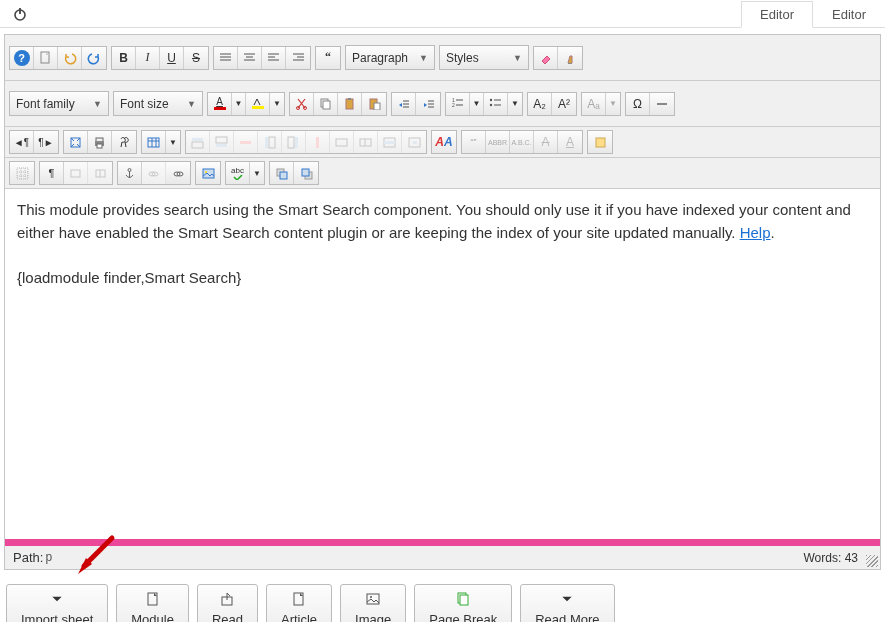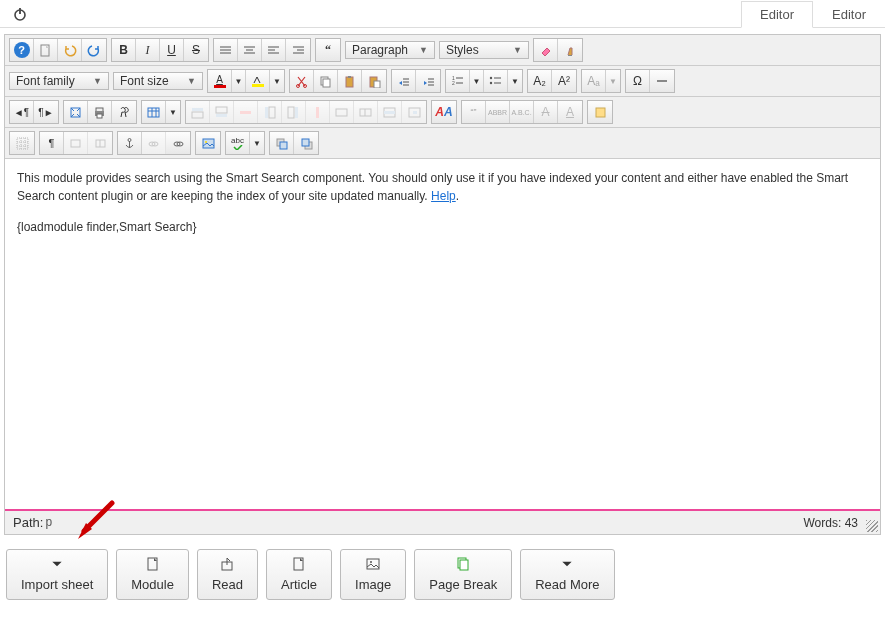--- a/index.html
+++ b/index.html
@@ -7,26 +7,26 @@
 .top-bar { display: flex; align-items: center; height: 28px; border-bottom: 1px solid #ddd; }
 .power-btn { width: 40px; height: 40px; display: flex; align-items: center; justify-content: center; font-size: 18px; color: #444; cursor: default; }
 .tabs { margin-left: auto; display: flex; height: 100%; }
 .tab { padding: 0 18px; display: flex; align-items: center; color: #555; cursor: pointer; border: 1px solid transparent; border-bottom: none; }
 .tab.active { border: 1px solid #ddd; border-bottom: 1px solid #fff; background: #fff; position: relative; top: 1px; }
 .editor-wrap { border: 1px solid #c5c5c5; margin: 6px 4px 0 4px; }
 .toolbar-row { display: flex; flex-wrap: nowrap; align-items: center; background: #f0f0f0; border-bottom: 1px solid #ccc; padding: 2px; }
 .tb-group { display: flex; border: 1px solid #bbb; margin: 1px 2px; background: #f8f8f8; }
 .tb-btn { width: 24px; height: 22px; display: flex; align-items: center; justify-content: center; border-right: 1px solid #d0d0d0; font-size: 12px; color: #333; cursor: pointer; background: linear-gradient(#fdfdfd,#e8e8e8); }
 .tb-btn:last-child { border-right: none; }
-.tb-select { height: 18px; border: 1px solid #bbb; margin: 1px 2px; background: linear-gradient(#fdfdfd,#e8e8e8); display: flex; align-items: center; padding: 0 6px; font-size: 12px; cursor: pointer; }
+.tb-select { height: 25px; border: 1px solid #bbb; margin: 8px 2px; background: linear-gradient(#fdfdfd,#e8e8e8); display: flex; align-items: center; padding: 0 6px; font-size: 12px; cursor: pointer; }
 .tb-select .arrow { margin-left: auto; padding-left: 6px; font-size: 9px; color: #666; }
 .tb-help { background: #2a7ad2; color: #fff; border-radius: 50%; width: 16px; height: 16px; font-size: 11px; font-weight: bold; display: inline-flex; align-items: center; justify-content: center; }
-.content-area { min-height: 350px; padding: 10px 12px; font-size: 12px; line-height: 1.5; }
+.content-area { min-height: 350px; padding: 10px 12px; font-size: 15px; line-height: 1.5; }
 .content-area a { color: #1a6fd4; }
-.status-bar { display: flex; align-items: flex-end; background: #f0f0f0; border-top: 2px solid #ec4899; padding: 4px 8px; font-size: 13px; position: relative; }
+.status-bar { display: flex; align-items: flex-end; background: #f0f0f0; border-top: 7px solid #ec4899; padding: 4px 8px; font-size: 13px; position: relative; }
 .status-bar .words { margin-left: auto; font-size: 12px; padding-right: 14px; }
 .resize-grip { position: absolute; right: 2px; bottom: 2px; width: 12px; height: 12px; background: repeating-linear-gradient(135deg, #999, #999 1px, transparent 1px, transparent 3px); }
 .bottom-buttons { display: flex; gap: 8px; padding: 14px 6px; flex-wrap: wrap; position: relative; }
 .btn { border: 1px solid #bbb; background: linear-gradient(#fdfdfd,#ececec); padding: 7px 14px; border-radius: 3px; display: flex; align-items: center; gap: 6px; font-size: 13px; color: #333; cursor: pointer; flex-direction: column; }
 .btn svg, .btn .ico { width: 14px; height: 14px; }
 .arrow-annotation { position: absolute; left: 74px; top: -36px; pointer-events: none; }
 .mono { font-family: "Courier New", monospace; font-size: 12px; color: #555; margin-left: 2px; }
 .sw { display:inline-block; width:12px; height:3px; vertical-align:middle; }
 </style>
 </head>
@@ -464,21 +464,21 @@
           <svg width="13" height="13">
             <rect x="5" y="5" width="7" height="7" fill="#ddd" stroke="#999"></rect>
             <rect x="2" y="2" width="7" height="7" fill="#cde" stroke="#37c"></rect>
           </svg>
         </div>
     </div>
   </div>
 
   <div class="content-area">
     <p><span>This module provides search using the Smart Search component. You should only use it if you have indexed your content and either have enabled the Smart Search content plugin or are keeping the index of your site updated manually. </span><a href="#">Help</a>.</p>
-    <p style="margin-top:13px">{loadmodule finder,Smart Search}</p>
+    <p style="margin-top:23px">{loadmodule finder,Smart Search}</p>
   </div>
 
   <div class="status-bar">
     <span>Path:</span>
     <span class="mono">p</span>
     <span class="words"><span>Words:</span> <span>43</span></span>
     <div class="resize-grip"></div>
   </div>
 </div>
 

